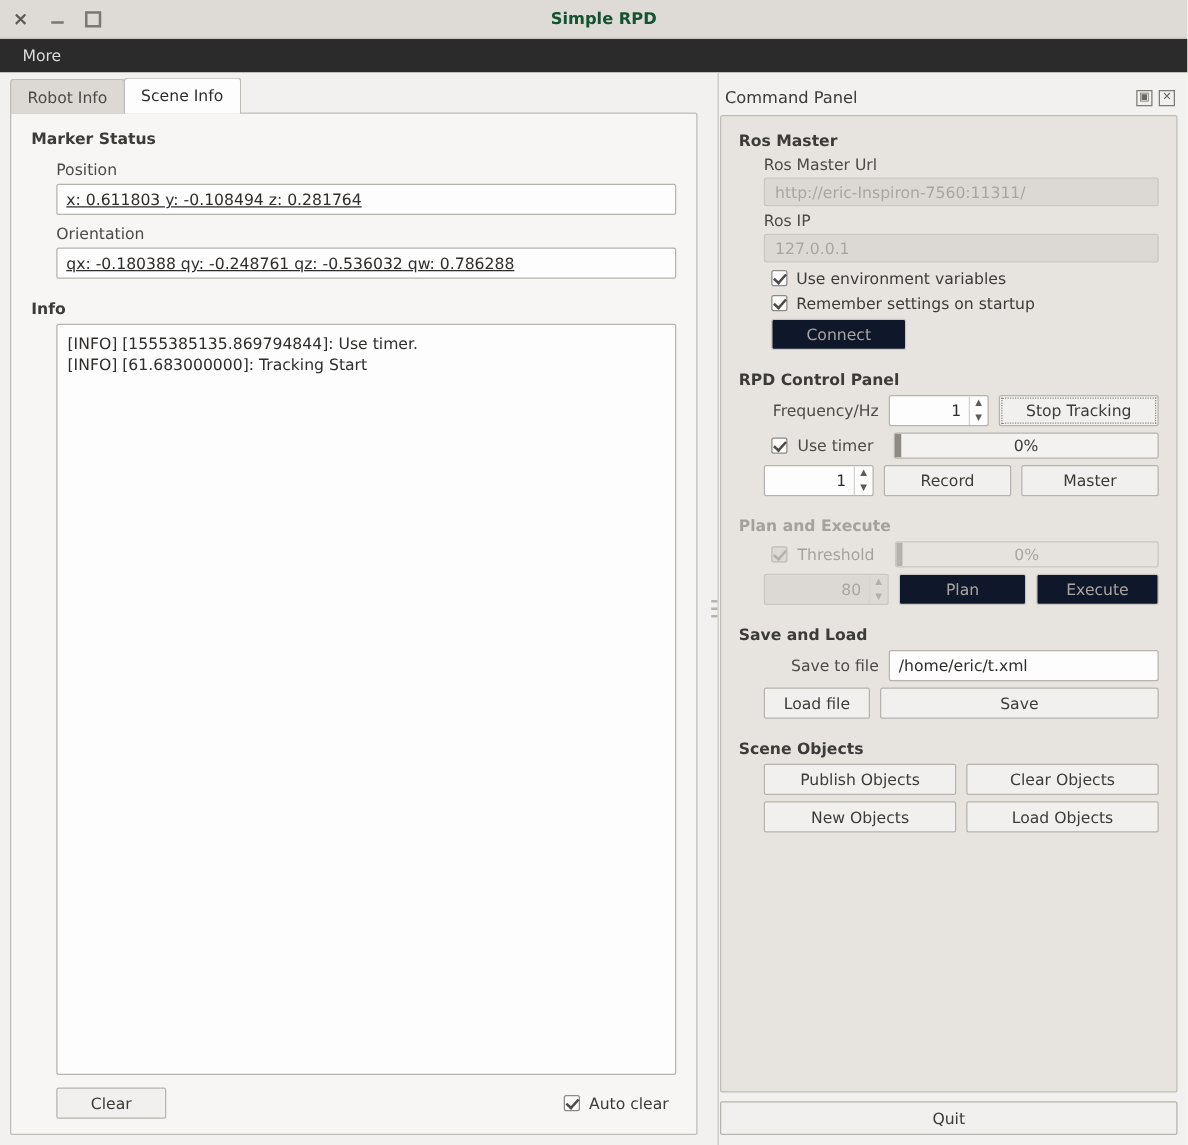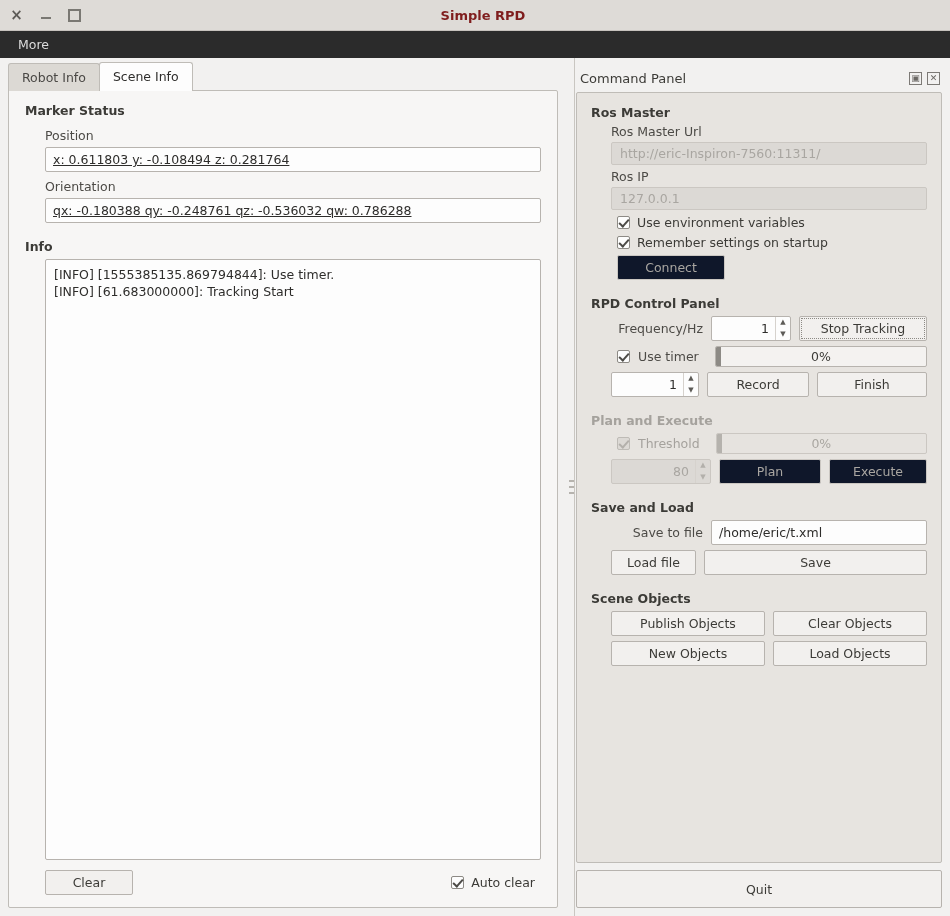--- a/index.html
+++ b/index.html
@@ -22,21 +22,21 @@
     position: relative;
   }
   .wincontrols { display: flex; align-items: center; gap: 16px; padding-left: 10px; }
   .wc { width: 13px; height: 13px; display: flex; align-items: center; justify-content: center;
         color: #5d5b57; font-size: 13px; line-height: 1; cursor: default; }
   .wc.close::before { content: "\00d7"; font-size: 15px; font-weight: bold; color:#5d5b57;}
   .wc.min::before { content: ""; display:block; width:10px; height:2px; background:#7a7873; margin-top:6px;}
   .wc.max::before { content: ""; display:block; width:9px; height:9px; border:2px solid #7a7873;}
   .title-text {
     position: absolute; left: 16px; right: 0; text-align: center;
-    font-weight: bold; font-size: 13px; color: #7f1d1d;
+    font-weight: bold; font-size: 13px; color: #14532d;
     pointer-events: none;
   }
 
   
   .menubar {
     height: 27px; background: #2b2b2b; display: flex; align-items: center;
     padding-left: 12px;
   }
   .menu-item { color: #dcdcdc; font-size: 12.5px; padding: 3px 6px; cursor: default; }
 
@@ -175,21 +175,21 @@
   .prog.dis::before { background: #b5b2ad; }
 
   .row { display: flex; align-items: center; gap: 8px; margin: 5px 0 0 20px; }
   .row .lbl { font-size: 12.5px; color: #4c4a46; }
   .row .lbl.dim { color: #a5a29d; }
 
   .ed-input {
     height: 25px; background: #fdfdfd; border: 1px solid #b7b3ae; border-radius: 2px;
     padding: 0 7px; display: flex; align-items: center; font-size: 12.5px; color: #2e2d2b;
   }
-  .quit-btn { height: 38px; margin: 0 0 8px 0; }
+  .quit-btn { height: 27px; margin: 0 0 8px 0; }
 </style>
 </head>
 <body>
 
 <div class="titlebar">
   <div class="wincontrols">
     <span class="wc close"></span>
     <span class="wc min"></span>
     <span class="wc max"></span>
   </div>
@@ -293,21 +293,21 @@
 
       <div class="row">
         <div class="spin" style="width:88px;">
           <span class="val">1</span>
           <span class="arrows">
               <i>▲</i>
               <i>▼</i>
             </span>
         </div>
         <div class="btn" style="width:102px;">Record</div>
-        <div class="btn" style="flex:1;">Finish</div>
+        <div class="btn" style="flex:1;">Master</div>
       </div>
 
       <div class="sec-title mt dim">Plan and Execute</div>
 
       <div class="row dis" style="margin-left:26px;">
         <span class="chk dis on"></span>
         <span class="lbl dim" style="margin-right:8px;">Threshold</span>
         <div class="prog dis">0%</div>
       </div>
 

